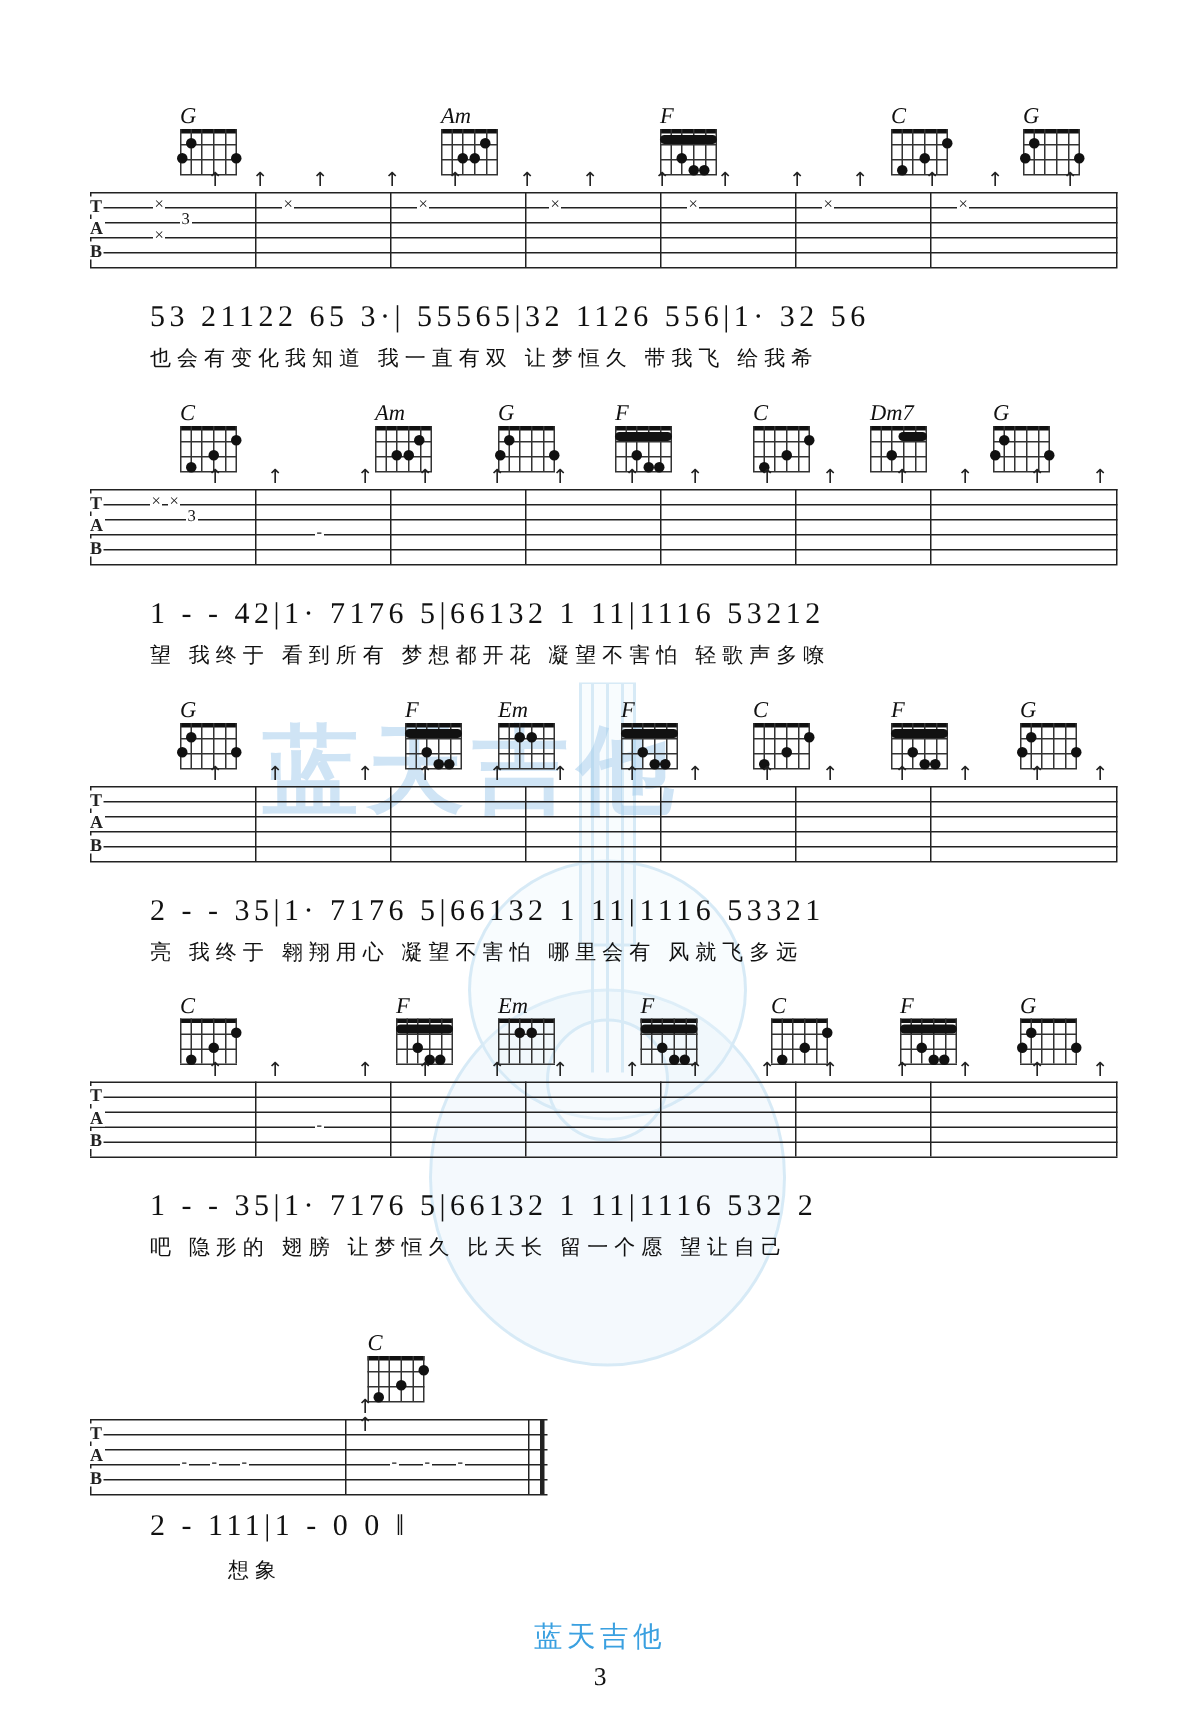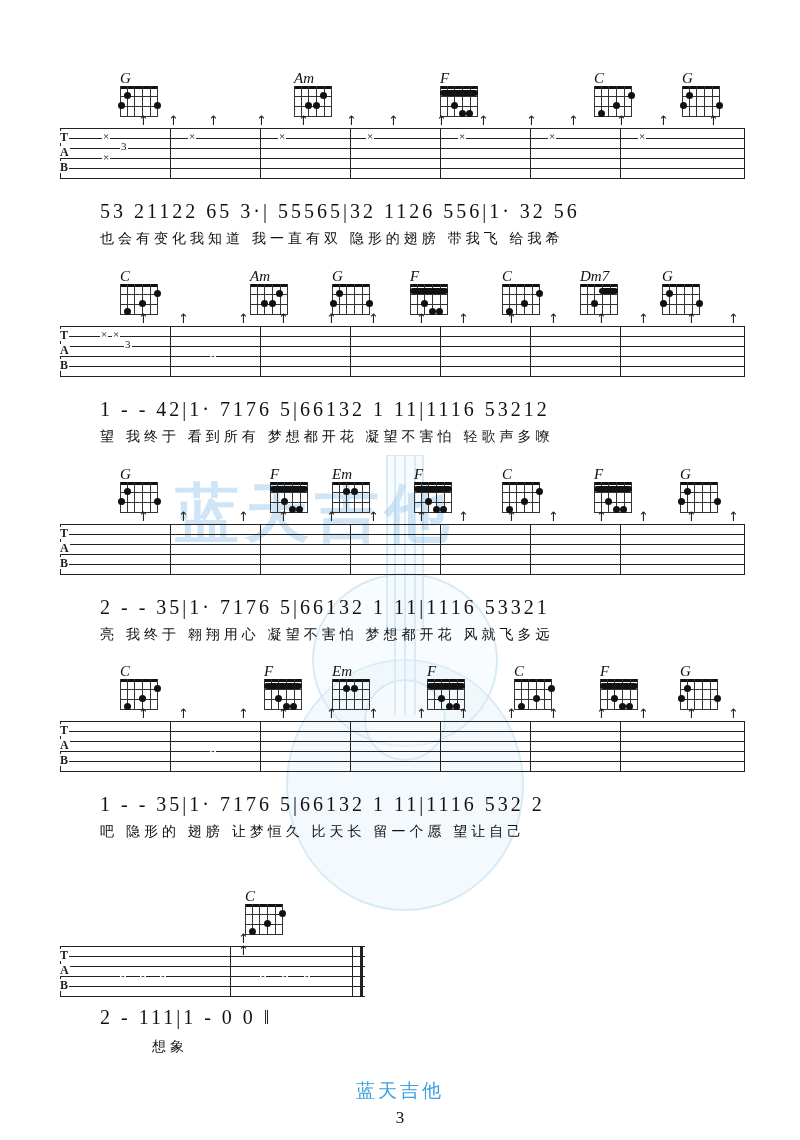--- a/index.html
+++ b/index.html
@@ -296,21 +296,21 @@
       <span class="strum" style="left:418px; top:-14px">↑</span>
       <span class="strum" style="left:466px; top:-14px">↑</span>
       <span class="strum" style="left:508px; top:-14px">↑</span>
       <span class="strum" style="left:556px; top:-14px">↑</span>
       <span class="strum" style="left:598px; top:-14px">↑</span>
       <span class="strum" style="left:648px; top:-14px">↑</span>
     </div>
 
     <div class="jianpu" style="top:130px;">
       <div class="jp" style="left:100px; top:0; letter-spacing:3px;">53 21122 65 3·| 55565|32 1126 556|1· 32 56</div>
-      <div class="lyr" style="left:100px; top:30px; letter-spacing:4px;">也会有变化我知道 我一直有双 隐形的翅膀 带我飞 给我希</div>
+      <div class="lyr" style="left:100px; top:30px; letter-spacing:4px;">也会有变化我知道 我一直有双 让梦恒久 带我飞 给我希</div>
     </div>
   </div>
 
   <div class="system" style="top:268px;">
     <div class="chordbox" style="left:118px; top:0;">
       <div class="cname">C</div>
       <div class="grid">
         <div class="nut"></div>
           <div class="fretline" style="top:10px"></div>
           <div class="fretline" style="top:20px"></div>
@@ -638,21 +638,21 @@
       <span class="strum" style="left:446px; top:-14px">↑</span>
       <span class="strum" style="left:488px; top:-14px">↑</span>
       <span class="strum" style="left:536px; top:-14px">↑</span>
       <span class="strum" style="left:578px; top:-14px">↑</span>
       <span class="strum" style="left:626px; top:-14px">↑</span>
       <span class="strum" style="left:668px; top:-14px">↑</span>
     </div>
 
     <div class="jianpu" style="top:130px;">
       <div class="jp" style="left:100px; top:0; letter-spacing:3px;">2 - - 35|1· 7176 5|66132 1 11|1116 53321</div>
-      <div class="lyr" style="left:100px; top:30px; letter-spacing:4px;">亮 我终于 翱翔用心 凝望不害怕 梦想都开花 风就飞多远</div>
+      <div class="lyr" style="left:100px; top:30px; letter-spacing:4px;">亮 我终于 翱翔用心 凝望不害怕 哪里会有 风就飞多远</div>
     </div>
   </div>
 
   <div class="system" style="top:663px;">
     <div class="chordbox" style="left:118px; top:0;">
       <div class="cname">C</div>
       <div class="grid">
         <div class="nut"></div>
           <div class="fretline" style="top:10px"></div>
           <div class="fretline" style="top:20px"></div>

